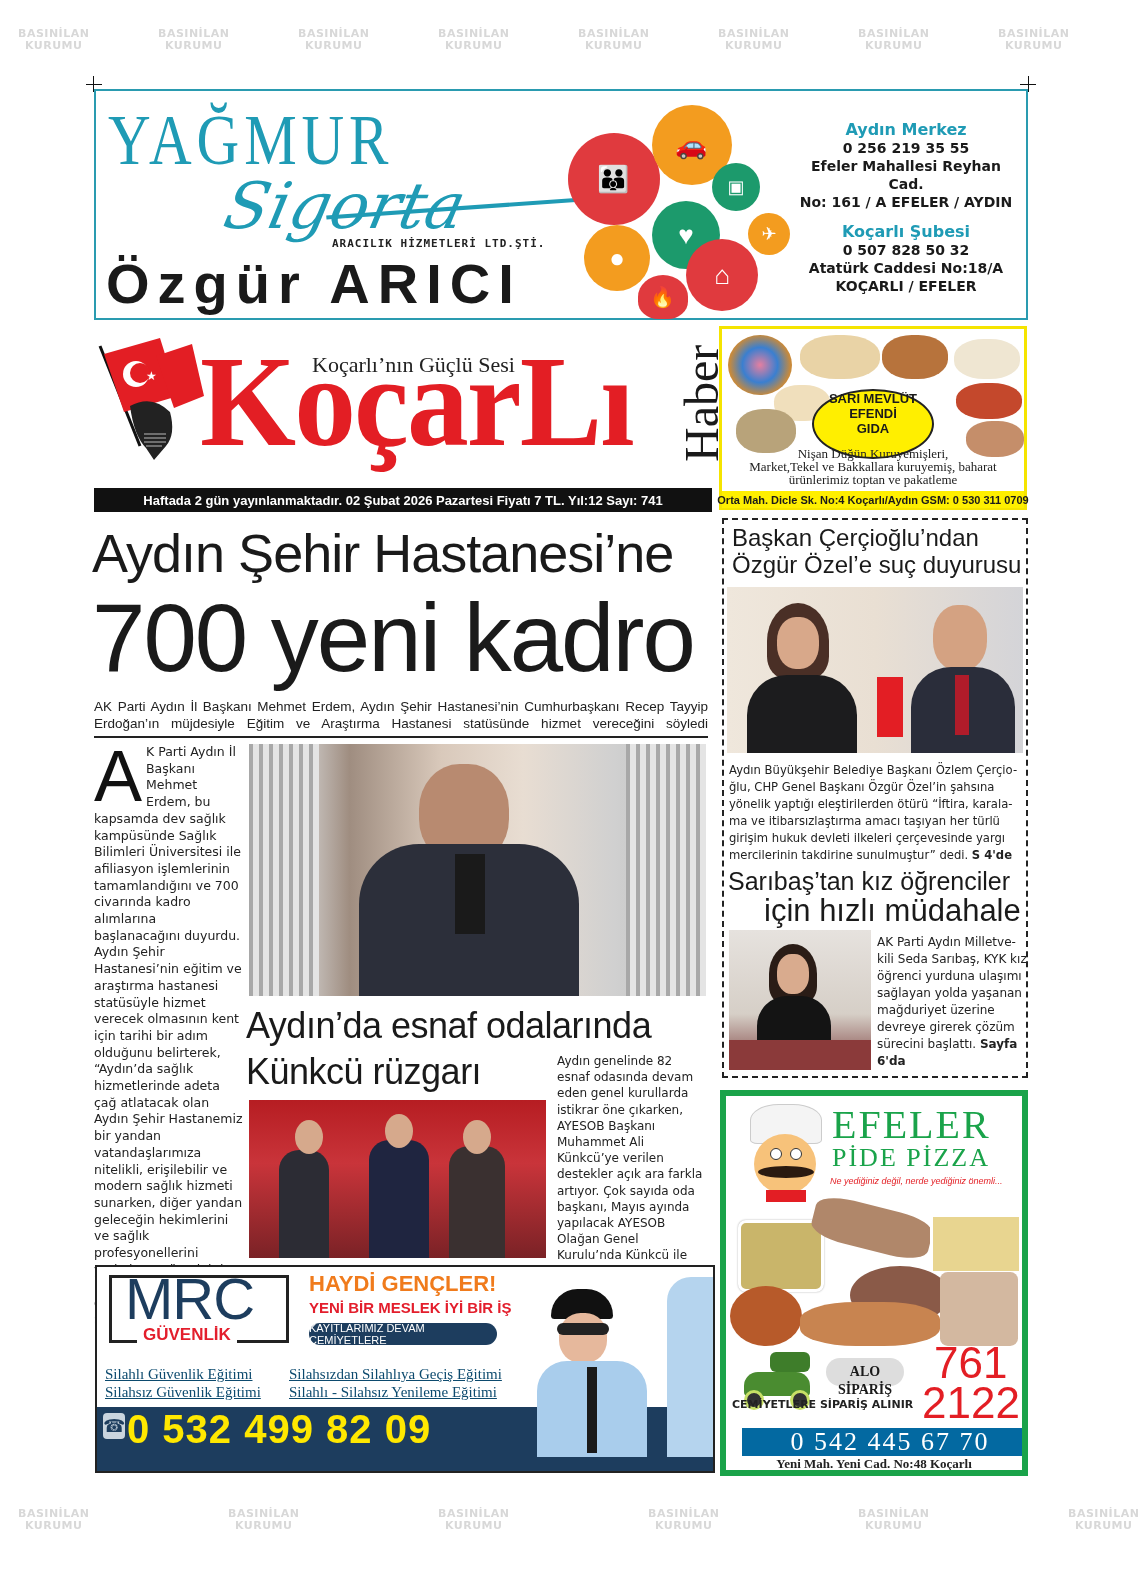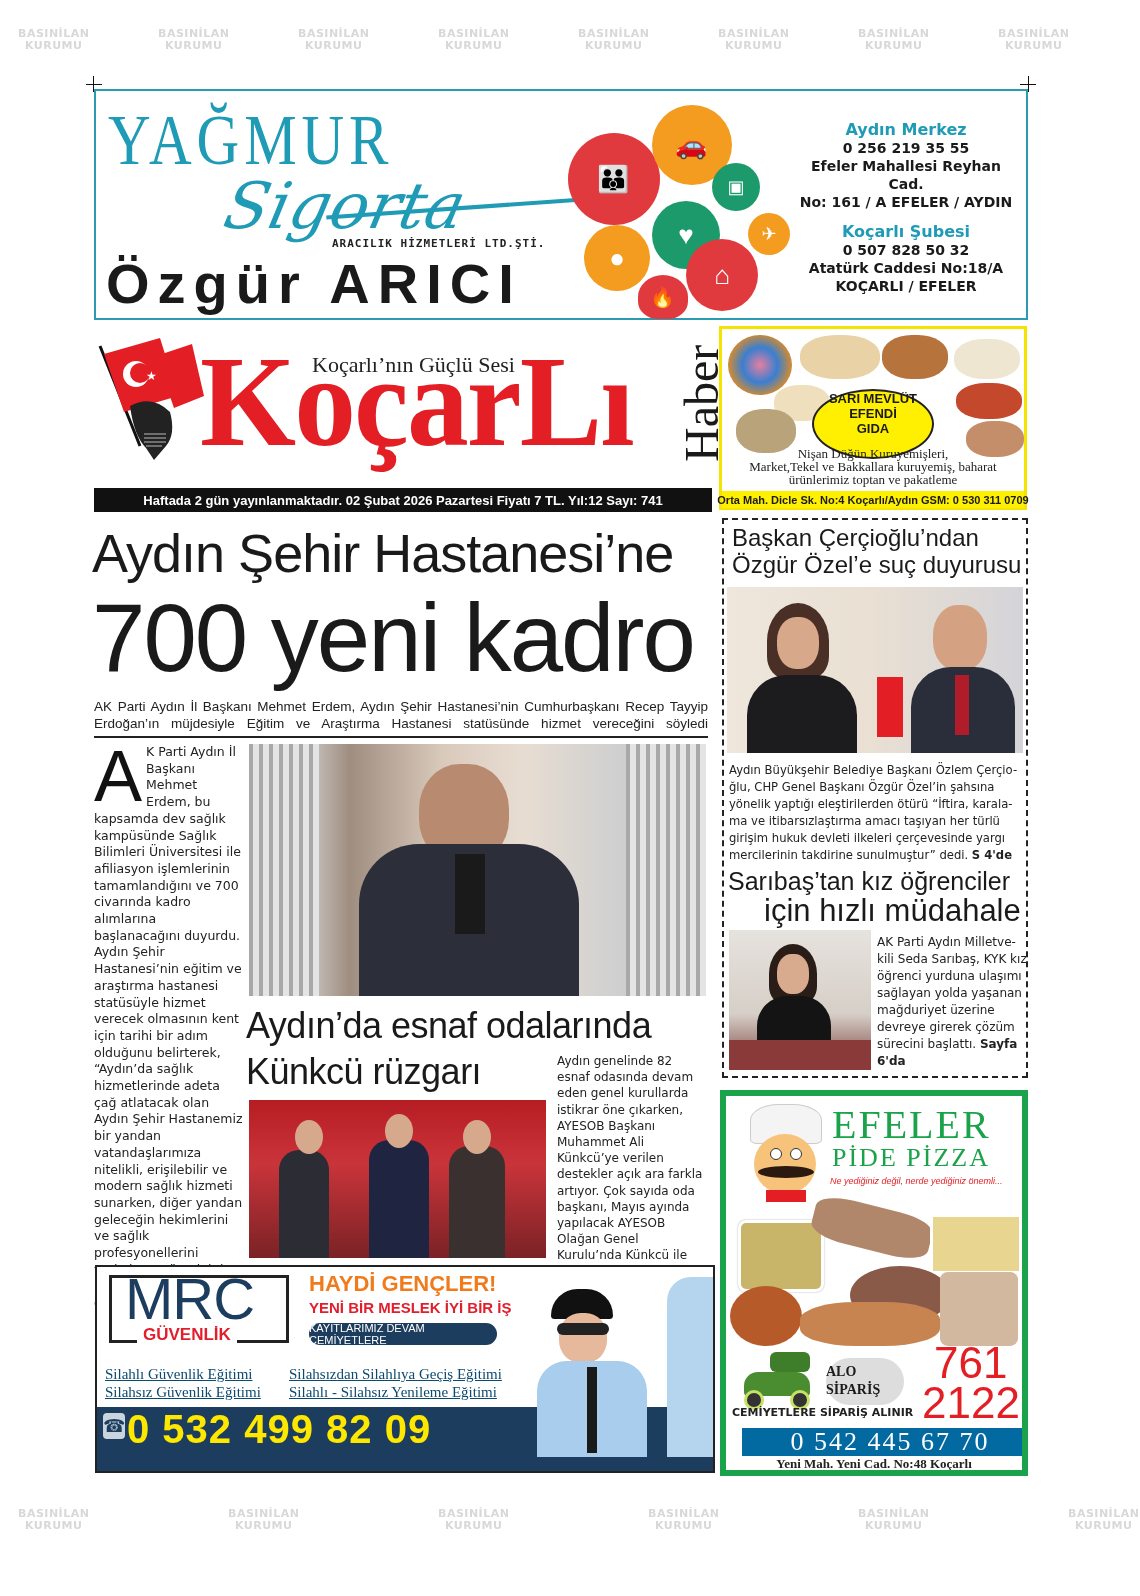--- a/index.html
+++ b/index.html
@@ -290,22 +290,22 @@
     <div style="position:absolute;left:120px;top:60px;width:100px;height:58px;background:#8a5a48;border-radius:50%;"></div>
     <div style="position:absolute;left:70px;top:96px;width:140px;height:44px;background:#c88450;border-radius:40%;"></div>
     <div style="position:absolute;left:210px;top:66px;width:78px;height:74px;background:#d3b8a0;border-radius:10%;"></div>
   </div>
   <div class="abs" style="left:14px;top:256px;width:76px;height:58px;">
     <div style="position:absolute;left:30px;top:0;width:40px;height:20px;background:#3e7d2a;border-radius:6px;"></div>
     <div style="position:absolute;left:4px;top:20px;width:66px;height:24px;background:#4a8c30;border-radius:14px 14px 4px 4px;"></div>
     <div style="position:absolute;left:4px;top:38px;width:20px;height:20px;background:#333;border-radius:50%;border:3px solid #c7e066;box-sizing:border-box;"></div>
     <div style="position:absolute;left:50px;top:38px;width:20px;height:20px;background:#333;border-radius:50%;border:3px solid #c7e066;box-sizing:border-box;"></div>
   </div>
-  <div class="abs" style="left:100px;top:262px;width:78px;height:47px;background:#ddd;border-radius:40px;text-align:left;font:bold 14px 'Liberation Serif',serif;line-height:18px;padding-top:5px;box-sizing:border-box;">
+  <div class="abs" style="left:100px;top:262px;width:78px;height:28px;background:#ddd;border-radius:40px;text-align:center;font:bold 14px 'Liberation Serif',serif;line-height:18px;padding-top:5px;box-sizing:border-box;">
     <div>ALO</div>
       <div>SİPARİŞ</div>
   </div>
   <div class="abs cemre-phone-big" style="left:208px;top:246px;">761</div>
   <div class="abs cemre-phone-big" style="left:196px;top:286px;">2122</div>
-  <div class="abs" style="left:6px;top:302px;font:bold 11px 'DejaVu Sans',sans-serif;color:#222;white-space:nowrap;margin-top:8px;">CEMİYETLERE SİPARİŞ ALINIR</div>
+  <div class="abs" style="left:6px;top:302px;font:bold 11px 'DejaVu Sans',sans-serif;color:#222;white-space:nowrap;">CEMİYETLERE SİPARİŞ ALINIR</div>
   <div class="abs cemre-bar">0 542 445 67 70</div>
   <div class="abs cemre-addr">Yeni Mah. Yeni Cad. No:48 Koçarlı</div>
 </div>
 
 </body></html>

